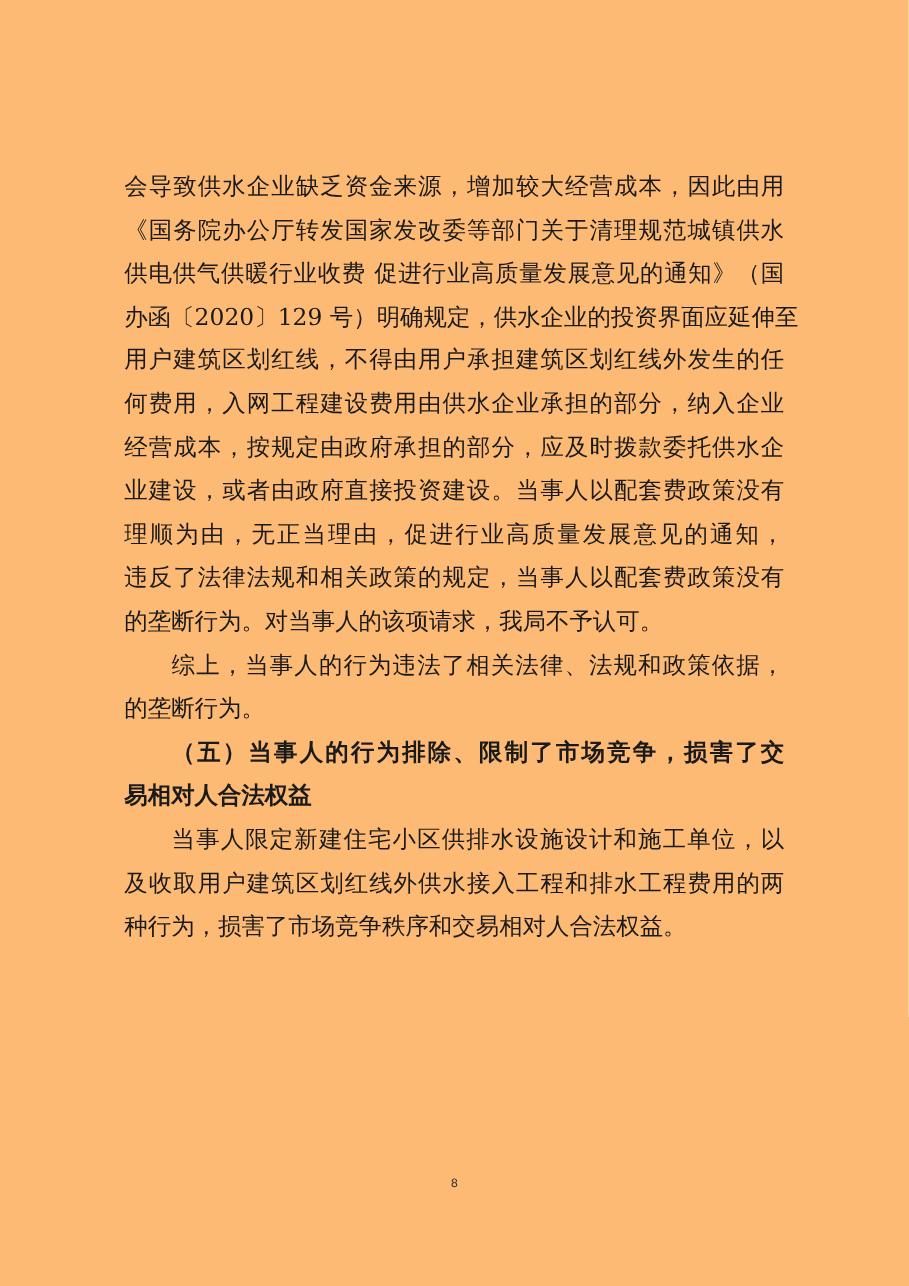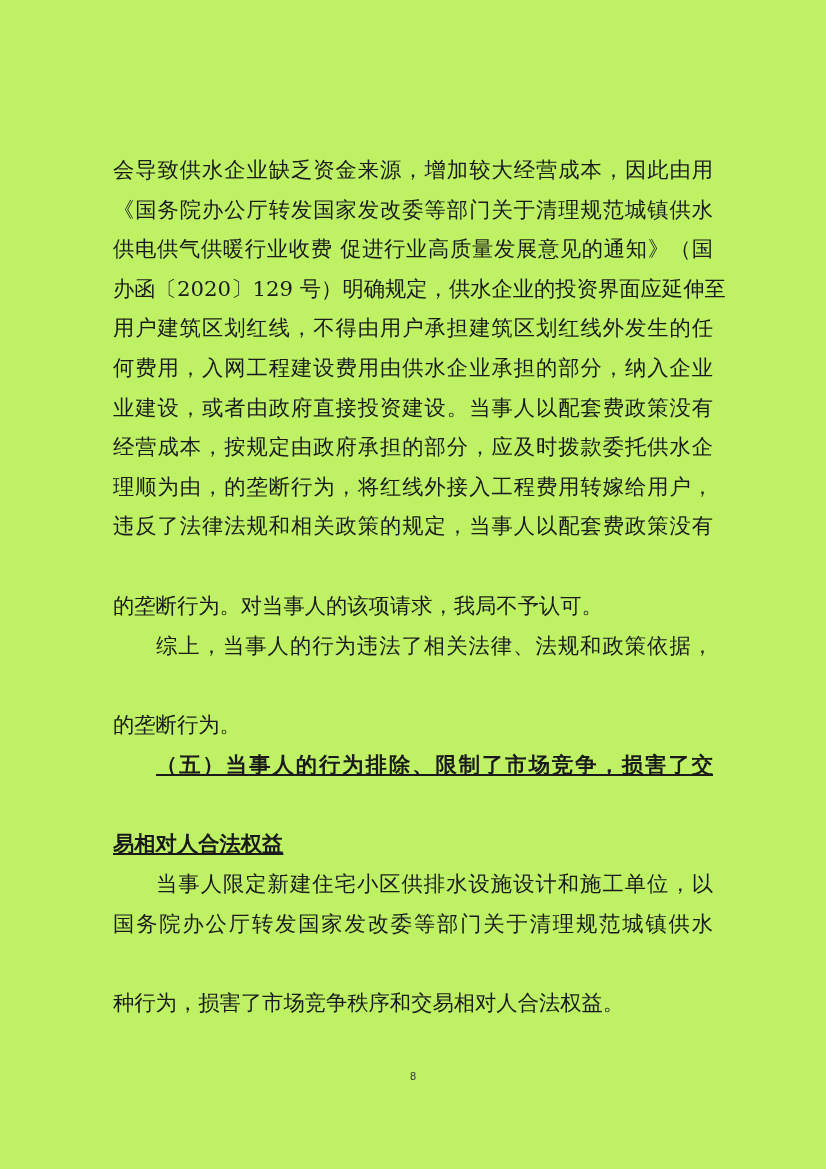--- a/index.html
+++ b/index.html
@@ -13,48 +13,46 @@
     position: relative;
     overflow: hidden;
     font-family: "DejaVu Serif", "Liberation Serif", serif;
     color: #1a1a1a;
   }
   .page {
     position: absolute;
     left: 0; top: 0;
     width: 826px;
     height: 1169px;
-    background: #bef264;
+    background: #fdba74;
   }
   .body-text {
     position: absolute;
     left: 113px;
     top: 150px;
     width: 600px;
   }
   .line {
     height: 39.6px;
     line-height: 39.6px;
     font-size: 21.3px;
     white-space: nowrap;
     text-align: justify;
     text-align-last: justify;
     letter-spacing: 0;
   }
   .line.last {
     text-align-last: left;
-    margin-top: 40px;
   }
   .line.indent {
     padding-left: 43px;
   }
   .bold {
     font-weight: bold;
     font-family: "DejaVu Sans", "Liberation Sans", sans-serif;
-    text-decoration: underline;
   }
   .page-number {
     position: absolute;
     left: 0;
     width: 826px;
     top: 1070px;
     text-align: center;
     font-size: 11px;
     font-family: "Liberation Sans", sans-serif;
     color: #333;
@@ -66,40 +64,40 @@
 <div class="page">
   <div class="body-text">
 
     <div>
       <div class="line">会导致供水企业缺乏资金来源，增加较大经营成本，因此由用</div>
       <div class="line">《国务院办公厅转发国家发改委等部门关于清理规范城镇供水</div>
       <div class="line">供电供气供暖行业收费 促进行业高质量发展意见的通知》（国</div>
       <div class="line">办函〔2020〕129 号）明确规定，供水企业的投资界面应延伸至</div>
       <div class="line">用户建筑区划红线，不得由用户承担建筑区划红线外发生的任</div>
       <div class="line">何费用，入网工程建设费用由供水企业承担的部分，纳入企业</div>
+      <div class="line">经营成本，按规定由政府承担的部分，应及时拨款委托供水企</div>
       <div class="line">业建设，或者由政府直接投资建设。当事人以配套费政策没有</div>
-      <div class="line">经营成本，按规定由政府承担的部分，应及时拨款委托供水企</div>
-      <div class="line">理顺为由，的垄断行为，将红线外接入工程费用转嫁给用户，</div>
+      <div class="line">理顺为由，无正当理由，促进行业高质量发展意见的通知，</div>
       <div class="line">违反了法律法规和相关政策的规定，当事人以配套费政策没有</div>
       <div class="line last">的垄断行为。对当事人的该项请求，我局不予认可。</div>
     </div>
 
     <div>
       <div class="line indent">综上，当事人的行为违法了相关法律、法规和政策依据，</div>
       <div class="line last">的垄断行为。</div>
     </div>
 
     <div>
       <div class="line indent bold">（五）当事人的行为排除、限制了市场竞争，损害了交</div>
       <div class="line last bold">易相对人合法权益</div>
     </div>
 
     <div>
       <div class="line indent">当事人限定新建住宅小区供排水设施设计和施工单位，以</div>
-      <div class="line">国务院办公厅转发国家发改委等部门关于清理规范城镇供水</div>
+      <div class="line">及收取用户建筑区划红线外供水接入工程和排水工程费用的两</div>
       <div class="line last">种行为，损害了市场竞争秩序和交易相对人合法权益。</div>
     </div>
 
 
   </div>
 
   <div class="page-number">8</div>
 </div>
 
 </body></html>

